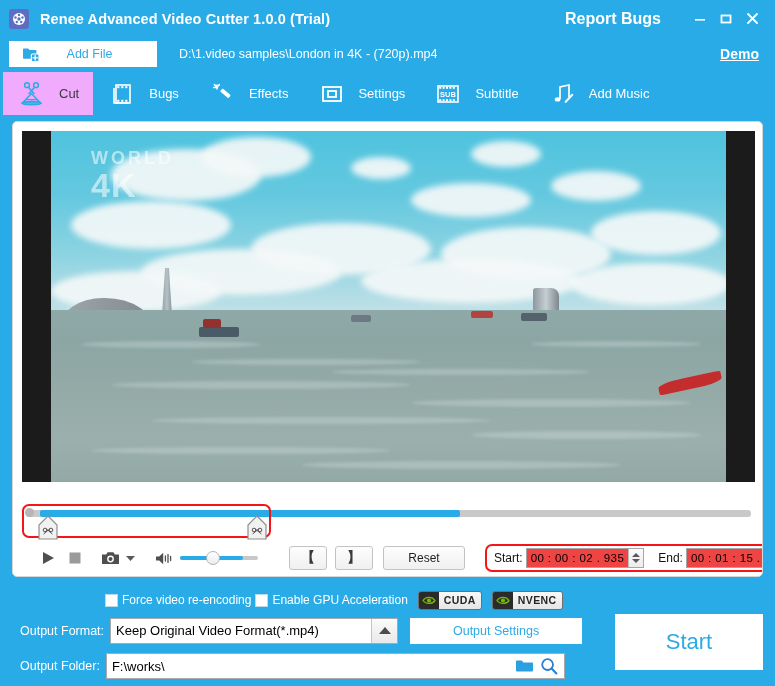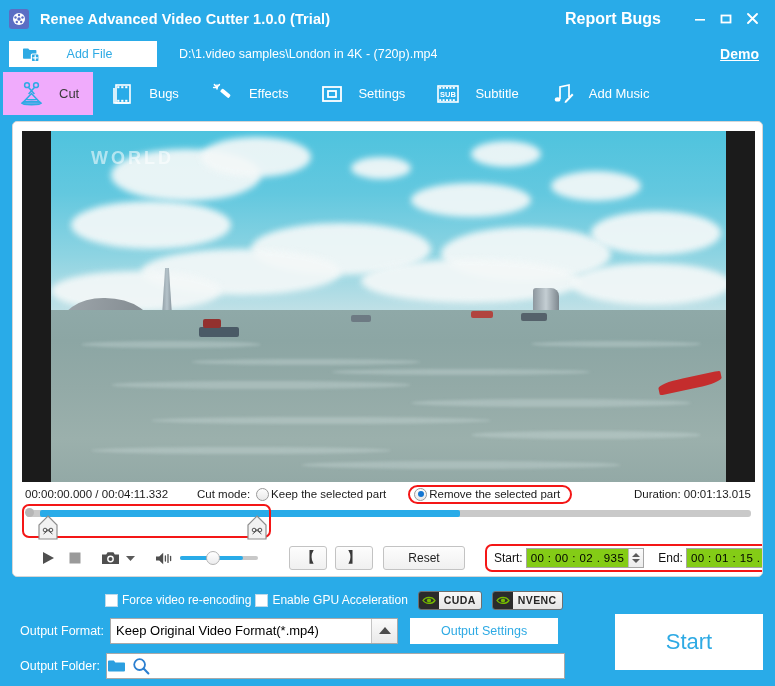--- a/index.html
+++ b/index.html
@@ -261,21 +261,21 @@
     margin-left: 20px;
     border: 2px solid #f41616; border-radius: 7px;
     height: 28px; display: flex; align-items: center;
     padding: 0 7px; flex: 0 0 auto;
   }
   .se-label { font-size: 12px; color: #111; margin-right: 3px; }
   .se-label.endlbl { margin-left: 14px; }
   .spin-field {
     display: flex; align-items: stretch;
     height: 20px;
-    border: 1px solid #a6a6a6; background: #84cc16;
+    border: 1px solid #a6a6a6; background: #ef4444;
   }
   .spin-val {
     font-size: 11.5px; color: #000; letter-spacing: .4px;
     padding: 0 4px; display: flex; align-items: center;
     font-family: "Liberation Sans", sans-serif; white-space: nowrap;
   }
   .spin-arrows {
     width: 15px; border-left: 1px solid #bdbdbd;
     background: linear-gradient(#fbfbfb,#ececec);
     display: flex; flex-direction: column;
@@ -327,21 +327,21 @@
   }
   .combo-val { font-size: 13px; color: #000; flex: 1; padding-left: 5px; white-space: nowrap; }
   .combo-arrow {
     width: 26px; height: 24px;
     background: linear-gradient(#fbfbfb,#e9e9e9);
     border-left: 1px solid #c4c4c4;
     display: flex; align-items: center; justify-content: center;
   }
   .tri-up { width:0;height:0;border-left:6px solid transparent;border-right:6px solid transparent;border-bottom:7px solid #4c4c4c; }
   .outset-btn {
-    margin-left: 12px; width: 148px; height: 26px;
+    margin-left: 12px; width: 172px; height: 26px;
     background: #ffffff;
     display: flex; align-items: center; justify-content: center;
     color: #2eaae4; font-size: 12.5px; cursor: pointer;
   }
   .start-btn {
     position: absolute; right: 12px; top: 28px;
     width: 148px; height: 56px;
     background: #ffffff;
     display: flex; align-items: center; justify-content: center;
     color: #2eaae4; font-size: 22px; cursor: pointer;
@@ -521,20 +521,21 @@
       <div class="cloud" style="left:200px; top:92px;  width:180px; height:52px;"></div>
       <div class="cloud" style="left:390px; top:96px;  width:170px; height:54px;"></div>
       <div class="cloud" style="left:540px; top:80px;  width:130px; height:44px;"></div>
       <div class="cloud" style="left:90px;  top:118px; width:200px; height:46px;"></div>
       <div class="cloud" style="left:310px; top:128px; width:220px; height:44px;"></div>
       <div class="cloud" style="left:0px;   top:140px; width:170px; height:40px;"></div>
       <div class="cloud" style="left:520px; top:132px; width:160px; height:42px;"></div>
 
       <div class="watermark">
         <span>WORLD</span>
+        <span class="wm2">4K</span>
       </div>
 
       <div class="skyline">
 
         <div class="bldg" style="left:8px; bottom:-22px; width:96px; height:66px; background:linear-gradient(100deg,#9fa7ac,#7e868c); border-radius:46% 52% 4px 4px;"></div>
         <div class="bldg" style="left:14px; bottom:-22px; width:84px; height:52px; background:repeating-linear-gradient(#aab2b6 0 3px,#8d959a 3px 6px); border-radius:40% 46% 2px 2px; opacity:.85;"></div>
         <div class="bldg" style="left:108px; bottom:-22px; width:16px; height:96px; background:linear-gradient(90deg,#7e8a92,#b4c2c9,#6e7a82); clip-path:polygon(38% 0,62% 0,100% 100%,0 100%);"></div>
         <div class="bldg" style="left:98px; bottom:-22px; width:12px; height:44px; background:#5e666c;"></div>
         <div class="bldg" style="left:128px; bottom:-22px; width:62px; height:38px; background:linear-gradient(#b9c3c7,#96a0a5);"></div>
         <div class="bldg" style="left:192px; bottom:-22px; width:46px; height:30px; background:linear-gradient(#c0c8cb,#9aa3a7);"></div>
@@ -571,33 +572,20 @@
 
       <div class="boat" style="left:148px; top:196px; width:40px; height:10px; background:#4a5a66;"></div>
       <div class="boat" style="left:152px; top:188px; width:18px; height:9px; background:#93312f;"></div>
       <div class="boat" style="left:300px; top:184px; width:20px; height:7px; background:#6d7a83;"></div>
       <div class="boat" style="left:420px; top:180px; width:22px; height:7px; background:#b1443f;"></div>
       <div class="boat" style="left:470px; top:182px; width:26px; height:8px; background:#55626b;"></div>
       <div class="kayak"></div>
     </div>
   </div>
 
-  <div class="inforow">
-    <span class="timecode">00:00:00.000 / 00:04:11.332</span>
-    <span class="cutmode-label">Cut mode:</span>
-    <span class="radio-wrap">
-      <span class="radio"></span>
-      <span>Keep the selected part</span>
-    </span>
-    <span class="radio-hl">
-      <span class="radio checked"></span>
-      <span>Remove the selected part</span>
-    </span>
-    <span class="duration">Duration: 00:01:13.015</span>
-  </div>
 
   <div class="timeline">
     <div class="track">
       <div class="track-fill"></div>
     </div>
     <div class="playhead"></div>
     <div class="trim-hl"></div>
     <div class="handle h-start">
       <svg width="28" height="26" viewBox="0 0 28 26">
         <path d="M14 1 L23 10 V24 H5 V10 Z" fill="#f2f2f2" stroke="#8e8e8e" stroke-width="1.2"></path>
@@ -714,20 +702,21 @@
       <span class="combo-arrow">
           <span class="tri-up"></span>
         </span>
     </span>
     <span class="outset-btn">Output Settings</span>
   </div>
 
   <div class="folderrow">
     <span class="fold-label">Output Folder:</span>
     <span class="fold-field">
+      <span class="fold-val">F:\works\</span>
       <span class="fold-icons">
         <span class="fold-ico">
           <svg width="19" height="16" viewBox="0 0 19 16">
             <path d="M1 3.6 A1 1 0 0 1 2 2.6 H6.8 L8.4 4.6 H17 A1 1 0 0 1 18 5.6 V12.6 A1 1 0 0 1 17 13.6 H2 A1 1 0 0 1 1 12.6 Z" fill="#2b9fe0"></path>
           </svg>
         </span>
         <span class="fold-ico">
           <svg width="18" height="18" viewBox="0 0 18 18">
             <circle cx="7.6" cy="7.6" r="5.4" fill="none" stroke="#2b7fd0" stroke-width="1.8"></circle>
             <path d="M11.6 11.6 L16.4 16.4" stroke="#2b7fd0" stroke-width="2.1" stroke-linecap="round"></path>

